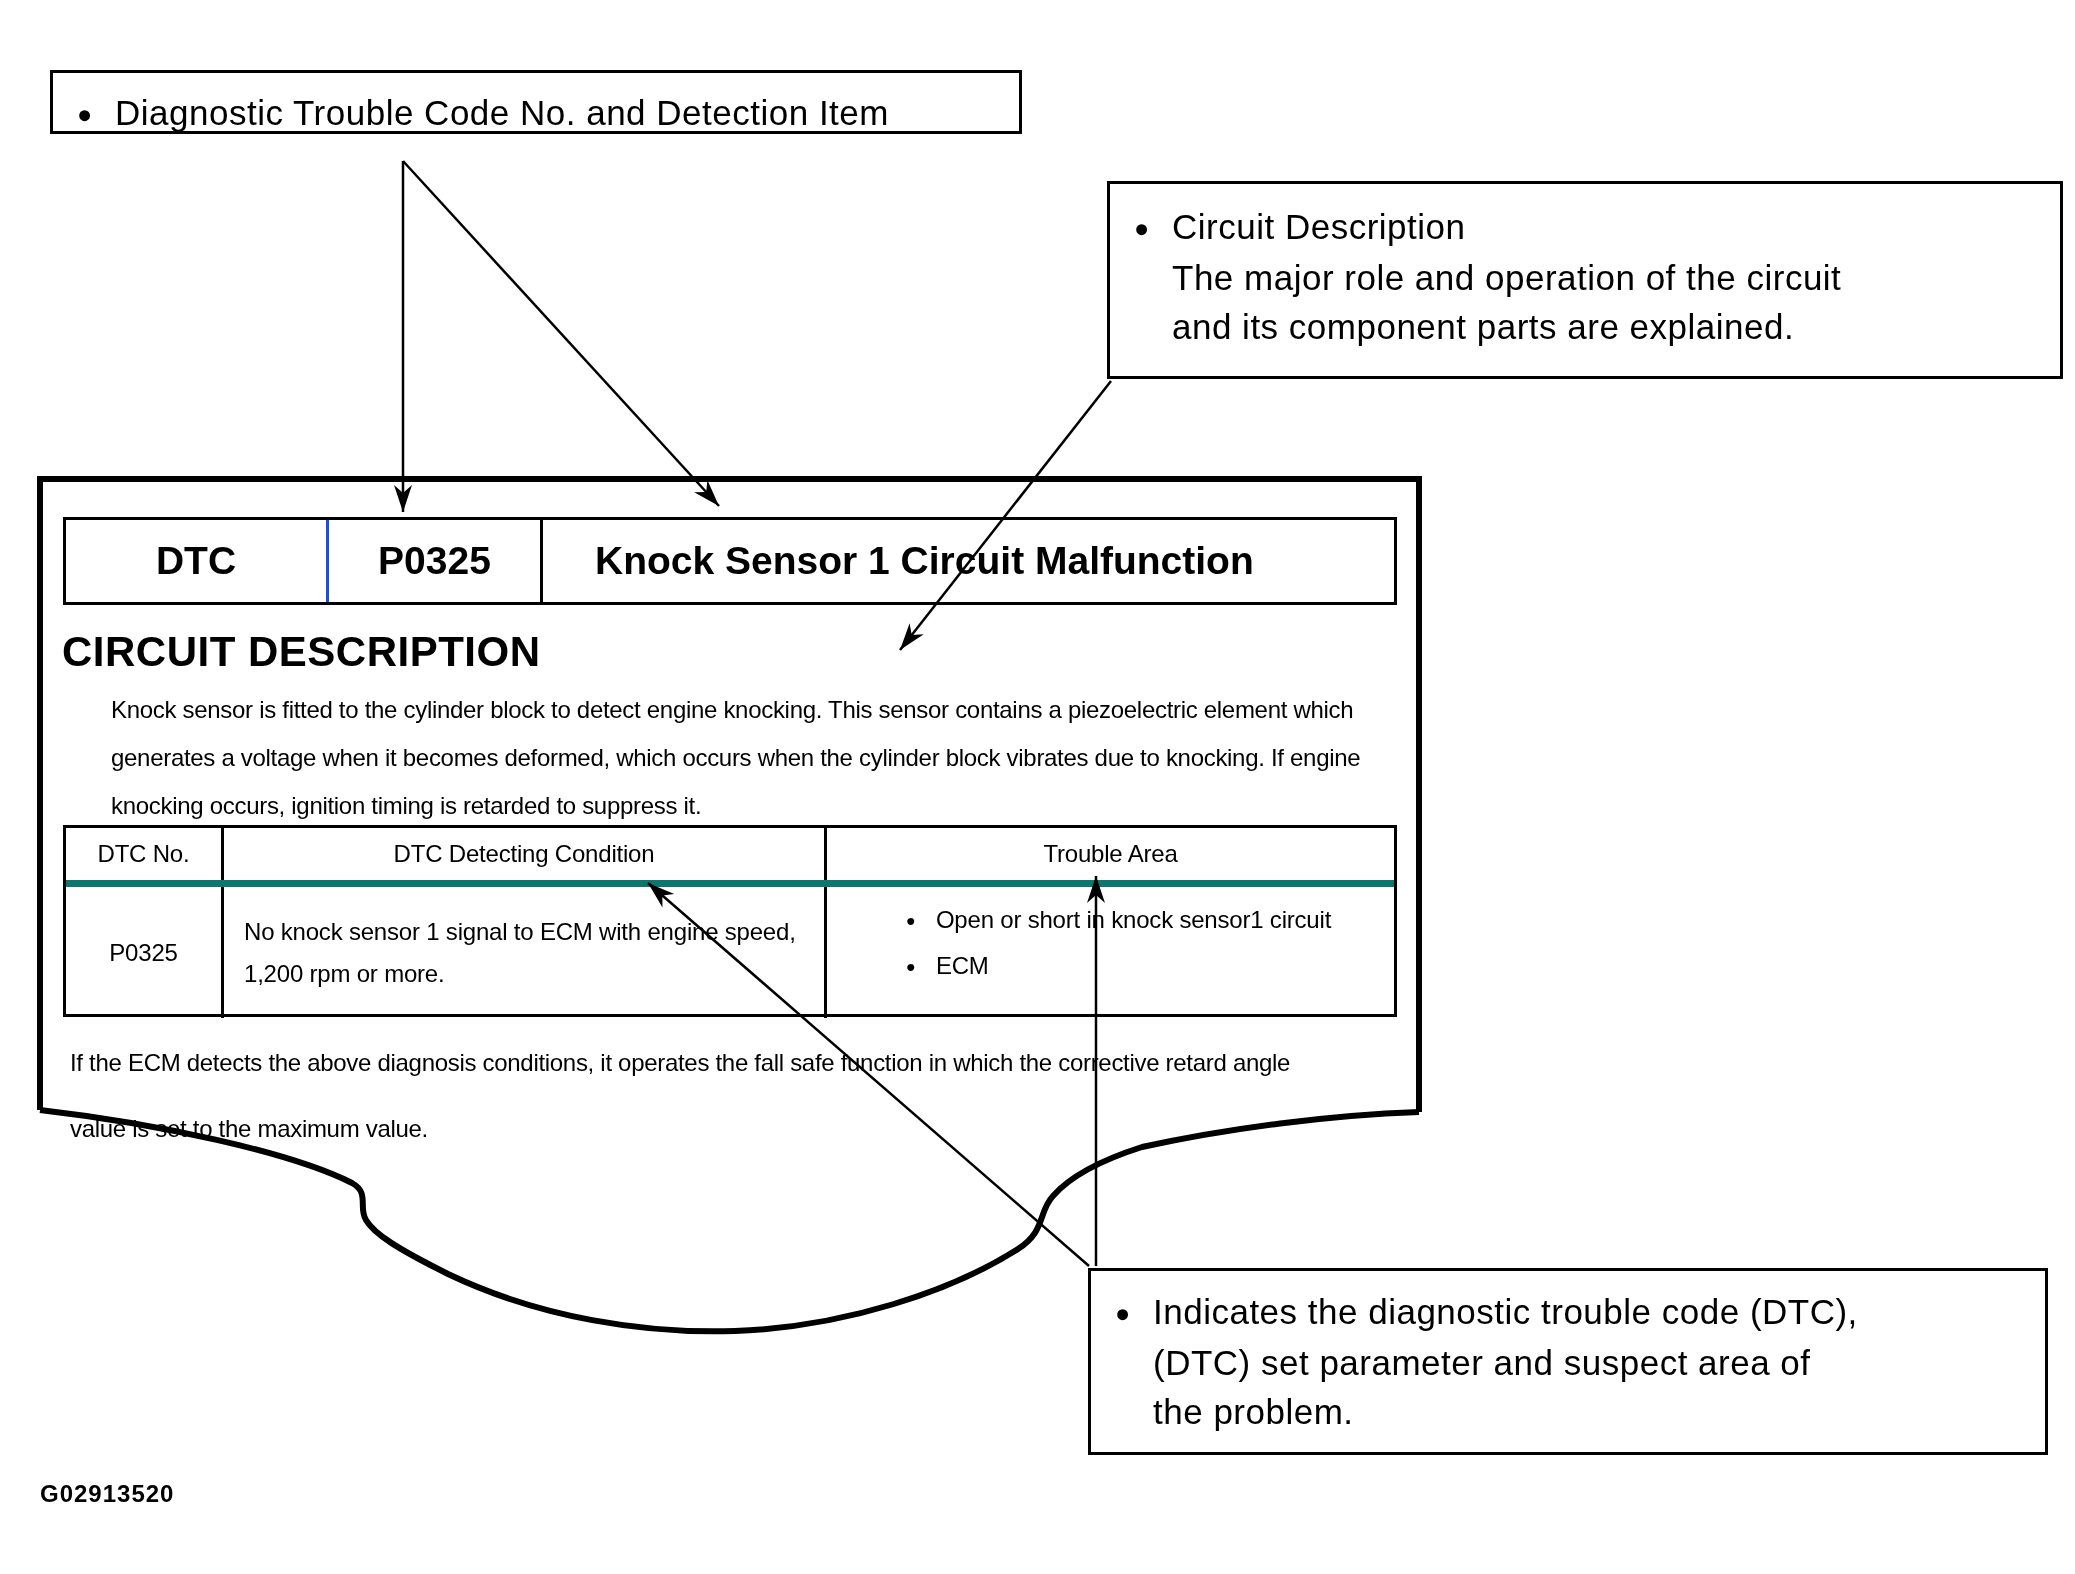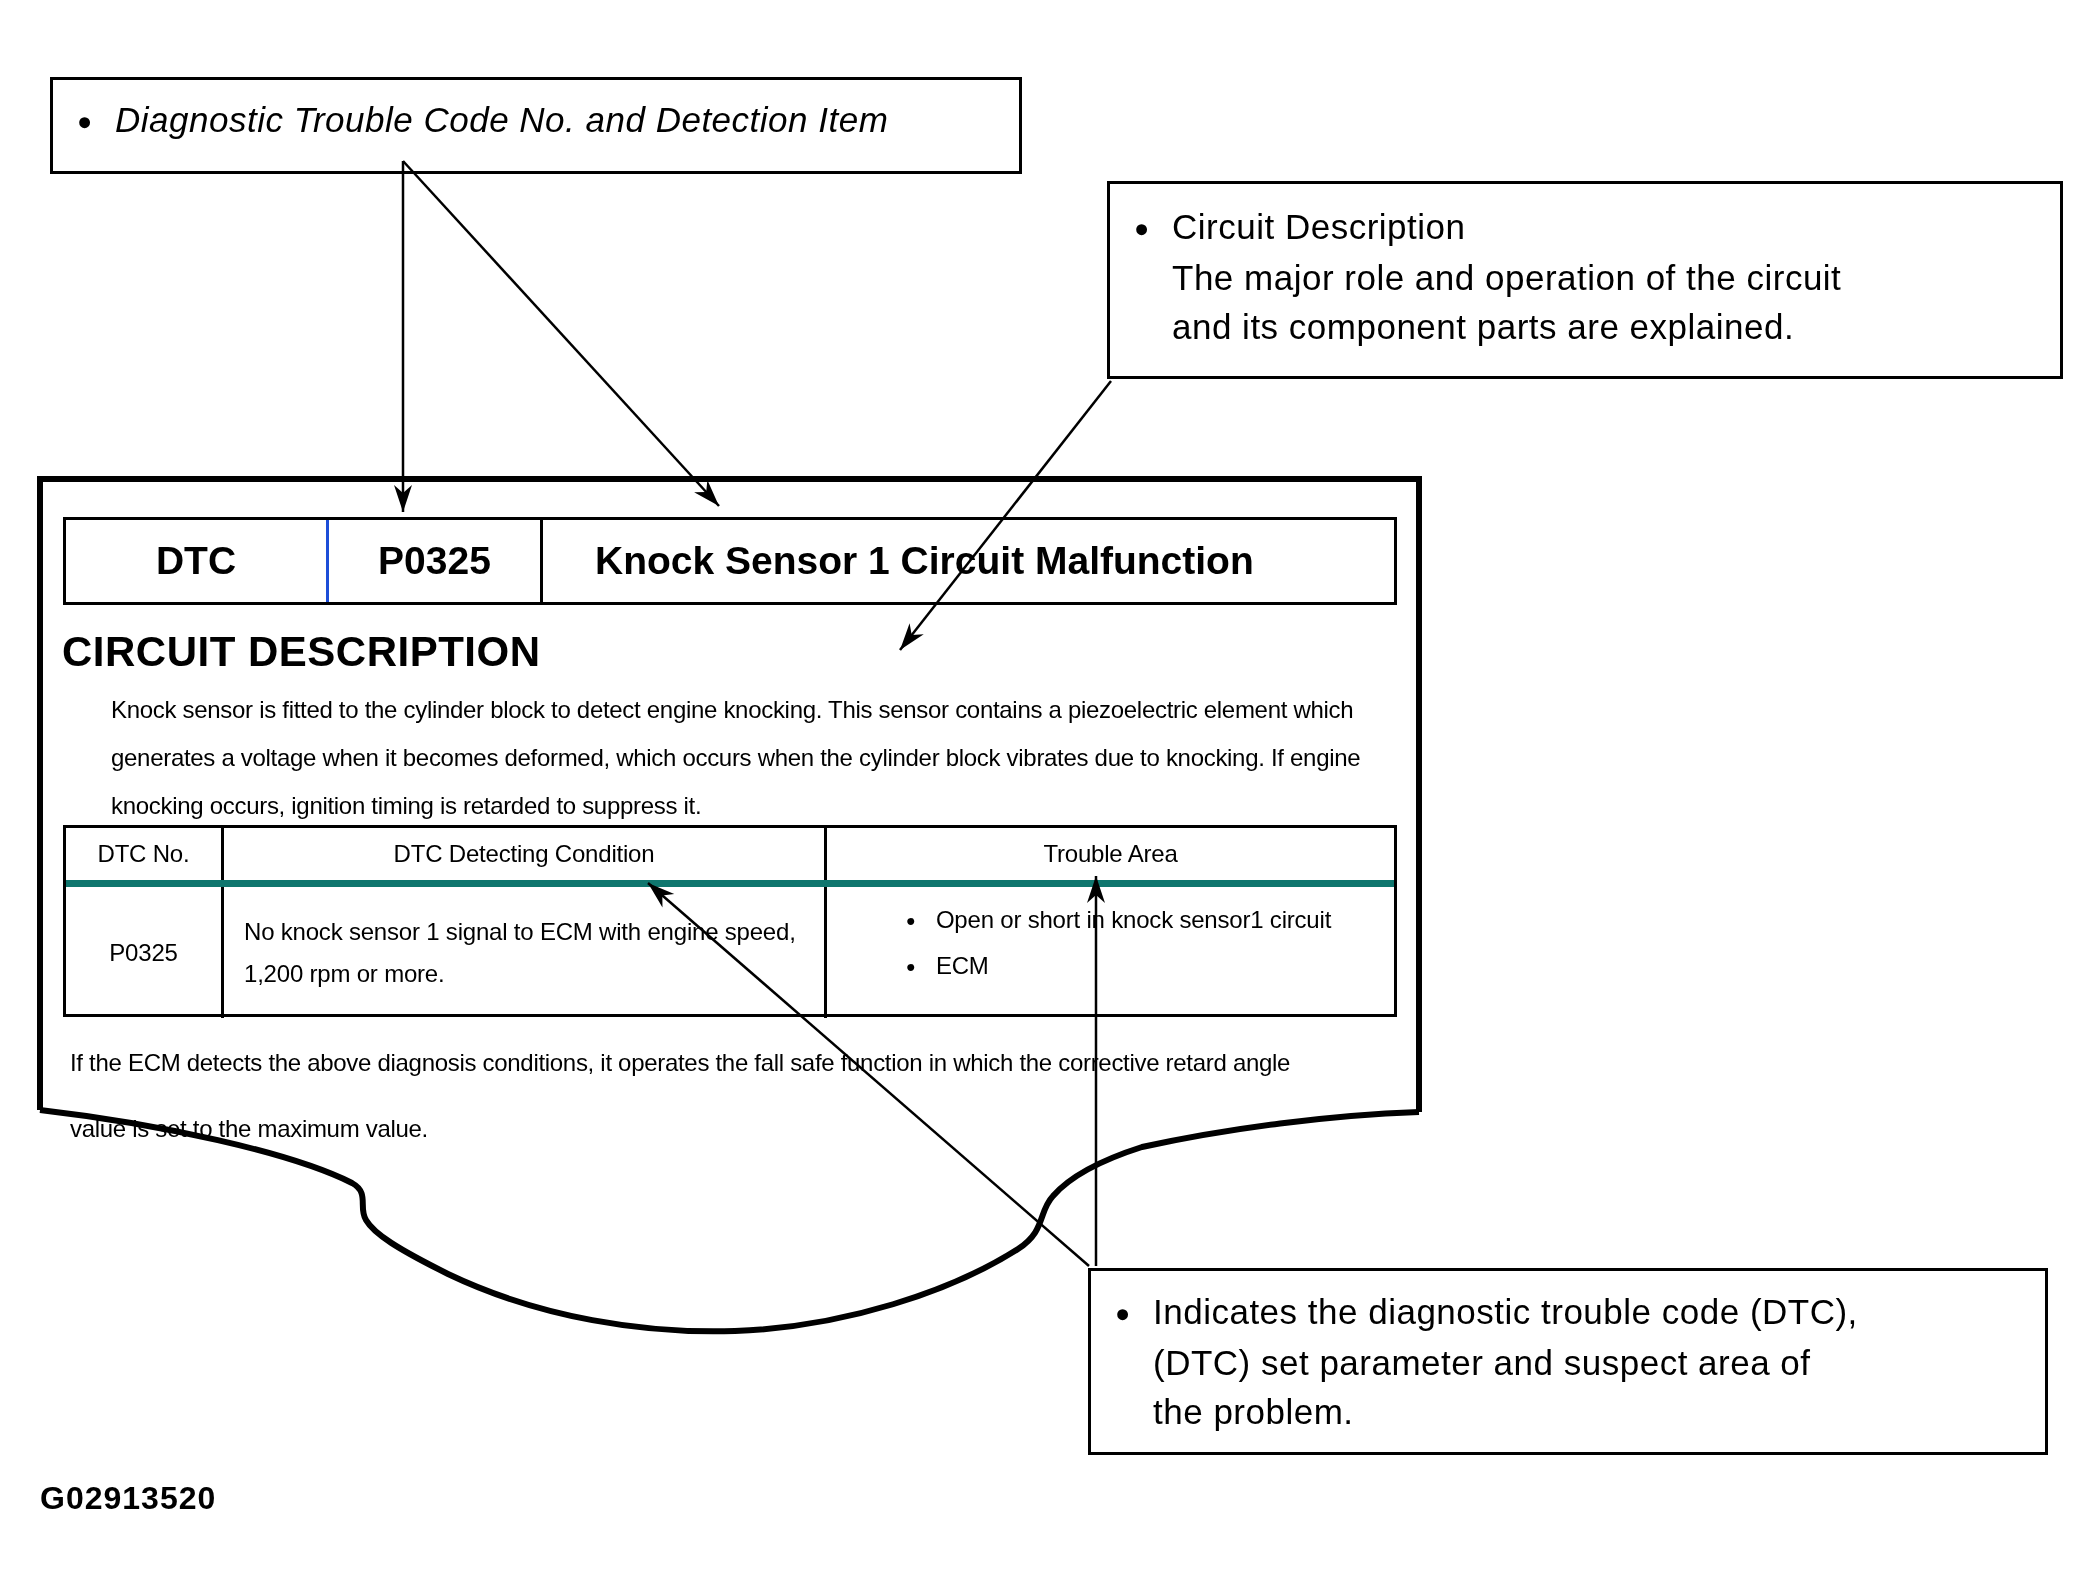--- a/index.html
+++ b/index.html
@@ -43,30 +43,30 @@
   .col-a{width:158px;border-right:3px solid #000;box-sizing:border-box;display:flex;align-items:center;justify-content:center;}
   .col-b{width:603px;border-right:3px solid #000;box-sizing:border-box;display:flex;align-items:center;justify-content:center;}
   .col-c{flex:1;display:flex;align-items:center;justify-content:center;}
   .diag-body .col-b{justify-content:flex-start;}
   .cond-lines{padding-left:20px;line-height:42px;}
   .cond-lines div{white-space:nowrap;}
   .trouble-list{align-self:flex-start;padding:10px 0 0 16px;line-height:45px;}
   .trouble-list .bullet-line .bullet{width:30px;font-size:0.68em;}
   .diag-body .col-c{align-items:flex-start;justify-content:center;}
   
-  .figure-id{position:absolute;left:40px;top:1480px;font-weight:bold;font-size:32px;letter-spacing:1px;}
+  .figure-id{position:absolute;left:40px;top:1480px;font-weight:bold;font-size:24px;letter-spacing:1px;}
   
   #overlay{position:absolute;left:0;top:0;width:2075px;height:1574px;pointer-events:none;}
 </style>
 </head>
 <body>
 
 <div id="canvas">
 
-  <div class="callout" style="left:50px;top:77px;width:972px;height:97px;font-style:italic;">
+  <div class="callout" style="left:50px;top:70px;width:972px;height:64px;">
     <div class="pad" style="padding-top:15px;">
       <div class="bullet-line"><span class="bullet">●</span><span>Diagnostic Trouble Code No. and Detection Item</span></div>
     </div>
   </div>
 
   <div class="callout" style="left:1107px;top:181px;width:956px;height:198px;">
     <div class="pad" style="padding-top:18px;">
       <div class="bullet-line"><span class="bullet">●</span><span>Circuit Description</span></div>
       <div class="hang">The major role and operation of the circuit</div>
       <div class="hang">and its component parts are explained.</div>

